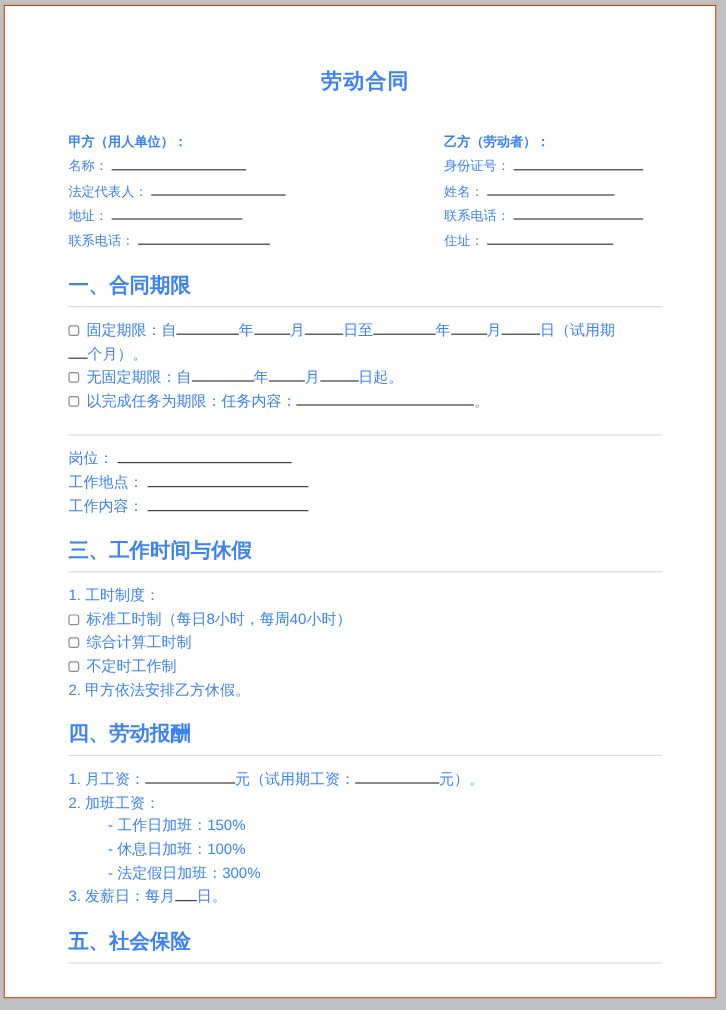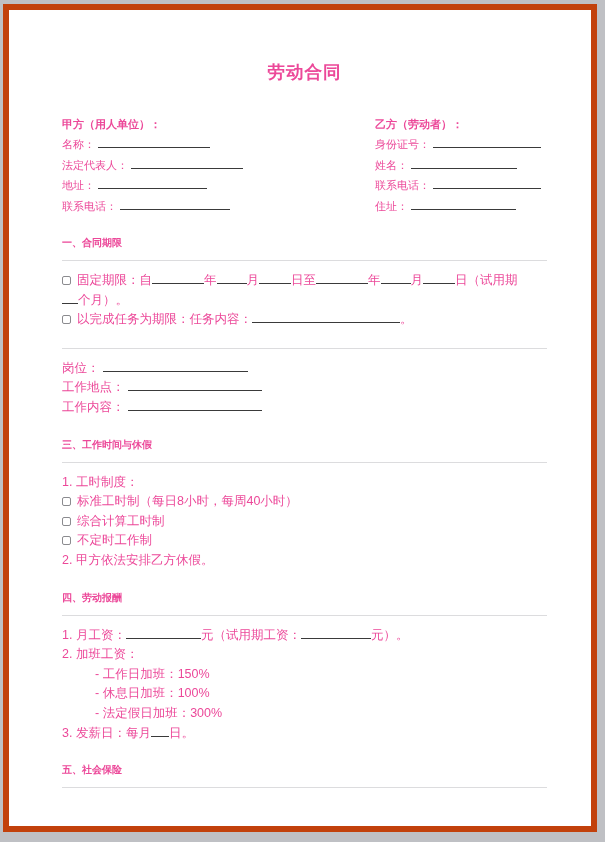--- a/index.html
+++ b/index.html
@@ -7,39 +7,39 @@
   body {
     width: 605px; height: 842px;
     position: relative; overflow: hidden;
     background: #bfc0c4;
     font-family: "Liberation Sans", "DejaVu Sans", sans-serif;
   }
   .page {
     position: absolute; left: 3px; top: 4px;
     width: 594px; height: 828px;
     background: #ffffff;
-    border: 6px solid #c2410c;
-    color: #ec4899;
+    border: 1px solid #c2410c;
+    color: #3b82f6;
   }
   .content { padding: 50px 44px 0 53px; }
   .doc-title {
     font-size: 17.5px; font-weight: 700; text-align: center;
     margin: 0; line-height: 24px; letter-spacing: 1px;
   }
   .parties { display: flex; margin-top: 30px; font-size: 11px; line-height: 20.4px; }
   .col-a { width: 313px; }
   .col-b { flex: 1; }
   .p-heading { font-weight: 700; }
   .field { white-space: nowrap; }
   .blank {
     display: inline-block; height: 12px;
     border-bottom: 1px solid #3a3a3a;
   }
   .sec { margin-top: 18px; font-size: 12.5px; }
-  .sec-h { font-size: 10px; font-weight: 700; line-height: 18px; margin: 0; }
+  .sec-h { font-size: 17px; font-weight: 700; line-height: 18px; margin: 0; }
   .rule { border: none; border-top: 1px solid #dcdcde; margin: 8px 0 10px 0; }
   .line { line-height: 19.6px; }
   .indent { padding-left: 5px; margin-left: 28px; }
   .b { font-weight: 400; }
   .cb {
     display: inline-block; width: 9px; height: 9px;
     border: 1px solid #8b8b8f; border-radius: 2px;
     margin-right: 6px; vertical-align: -1px; background: #fff;
     cursor: pointer;
   }
@@ -66,20 +66,21 @@
         <div class="field"><span>姓名：</span> <span class="blank" style="width:106px"></span></div>
         <div class="field"><span>联系电话：</span> <span class="blank" style="width:108px"></span></div>
         <div class="field"><span>住址：</span> <span class="blank" style="width:105px"></span></div>
       </div>
     </div>
 
     <div class="sec">
       <h2 class="sec-h">一、合同期限</h2>
       <hr class="rule">
       <div class="line"><span class="cb"></span><span class="b">固定期限</span><span>：自</span><span class="blank" style="width:52px"></span><span>年</span><span class="blank" style="width:30px"></span><span>月</span><span class="blank" style="width:32px"></span><span>日至</span><span class="blank" style="width:52px"></span><span>年</span><span class="blank" style="width:30px"></span><span>月</span><span class="blank" style="width:32px"></span><span>日（试用期</span><br><span class="blank" style="width:16px"></span><span>个月）。</span></div>
+      <div class="line"><span class="cb"></span><span class="b">无固定期限</span><span>：自</span><span class="blank" style="width:52px"></span><span>年</span><span class="blank" style="width:30px"></span><span>月</span><span class="blank" style="width:32px"></span><span>日起。</span></div>
       <div class="line"><span class="cb"></span><span class="b">以完成任务为期限</span><span>：任务内容：</span><span class="blank" style="width:148px"></span><span>。</span></div>
     </div>
 
     <div class="sec">
       <hr class="rule">
       <div class="line"><span>岗位：</span> <span class="blank" style="width:145px"></span></div>
       <div class="line"><span>工作地点：</span> <span class="blank" style="width:134px"></span></div>
       <div class="line"><span>工作内容：</span> <span class="blank" style="width:134px"></span></div>
     </div>
 

